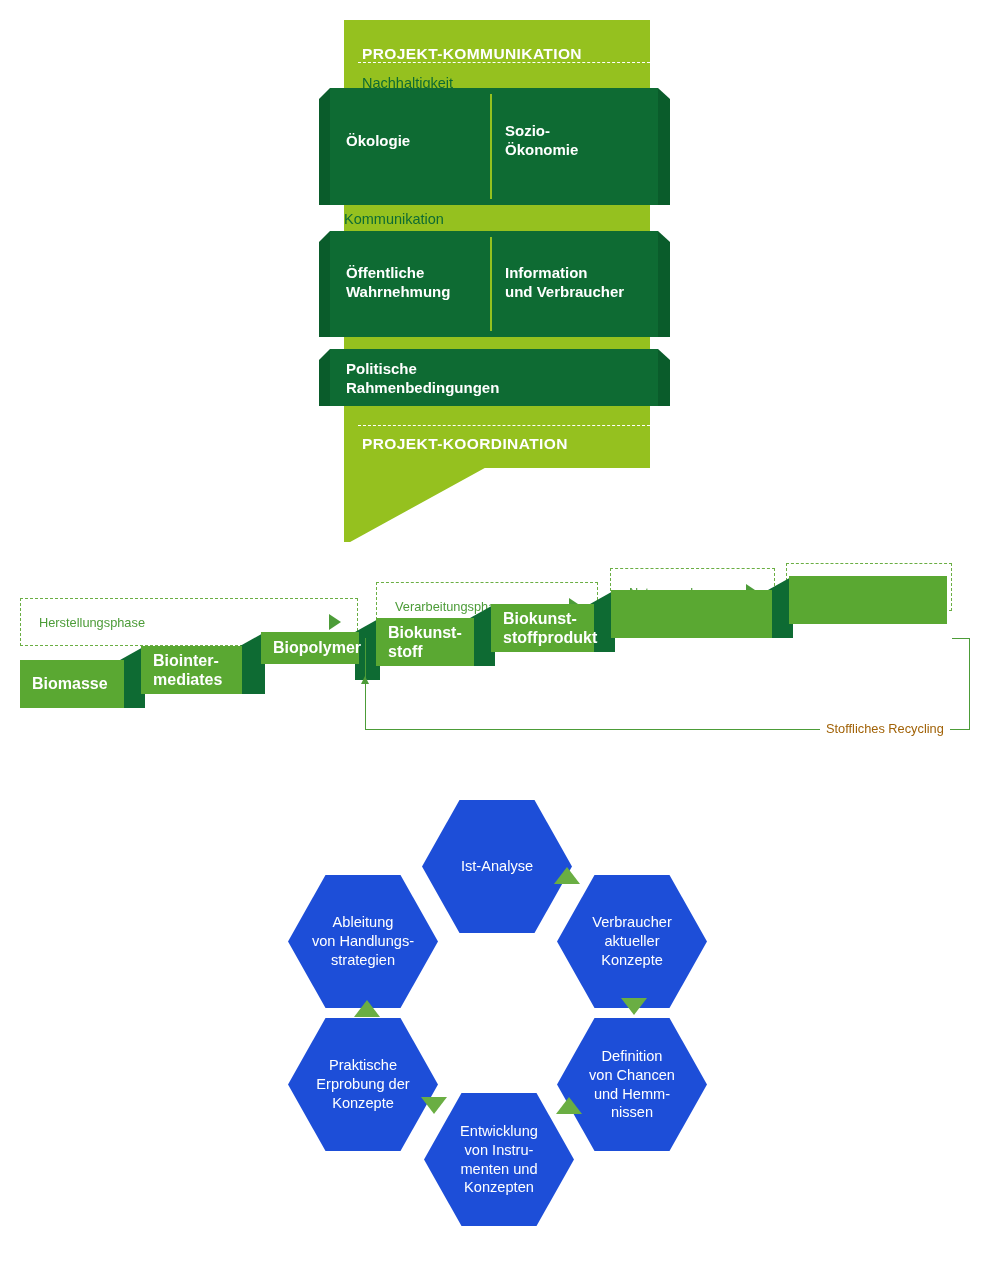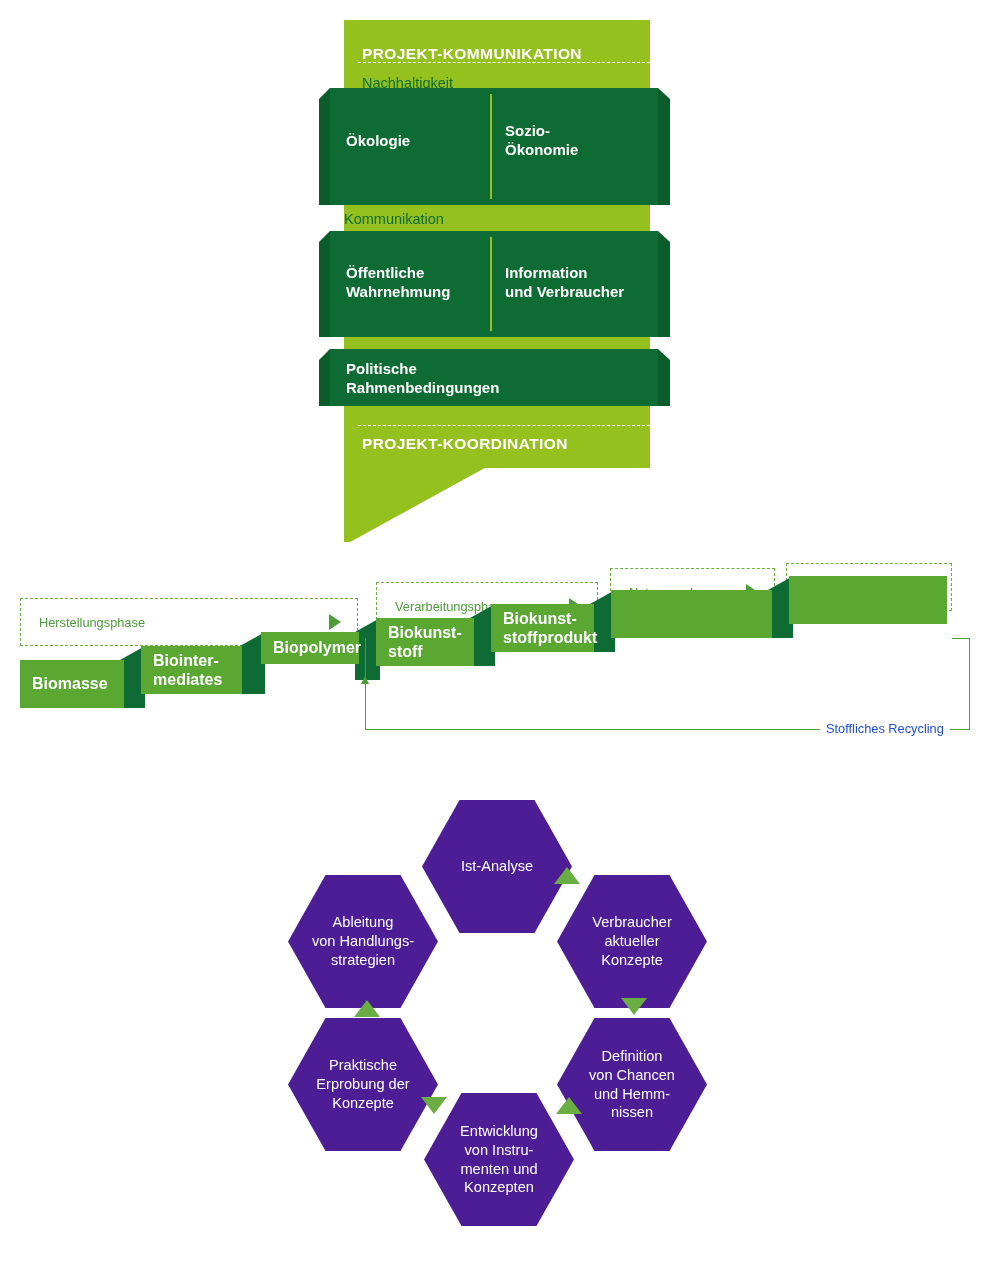--- a/index.html
+++ b/index.html
@@ -63,26 +63,26 @@
   .chainbar .ctxt{
     position:absolute;left:12px;top:50%;transform:translateY(-50%);
     color:#ffffff;font-weight:bold;font-size:16px;line-height:1.2;white-space:nowrap;
   }
   .recyc-line{position:absolute;border:1.5px solid #4C9C38;border-top:none;box-sizing:border-box;}
   .recyc-stub{position:absolute;border-top:1.5px solid #4C9C38;}
   .recyc-arrow{
     position:absolute;width:0;height:0;border-bottom:8px solid #4C9C38;
     border-left:4.5px solid transparent;border-right:4.5px solid transparent;
   }
-  .recyc-txt{position:absolute;color:#1d4ed8;font-size:12.8px;white-space:nowrap;}
+  .recyc-txt{position:absolute;color:#a16207;font-size:12.8px;white-space:nowrap;}
 
   
   #block-hex{position:absolute;left:0;top:775px;width:995px;height:488px;}
   .hex{
-    position:absolute;width:150px;height:133px;background:#4c1d95;
+    position:absolute;width:150px;height:133px;background:#1d4ed8;
     clip-path:polygon(25% 0,75% 0,100% 50%,75% 100%,25% 100%,0 50%);
     display:flex;align-items:center;justify-content:center;
   }
   .hex.center{background:#5AA832;width:156px;height:139px;}
   .hex .htxt{
     color:#ffffff;font-size:14.6px;line-height:1.3;text-align:center;
     padding:0 8px;white-space:pre-line;
   }
   .hex.center .htxt{font-weight:bold;font-size:15px;}
   .hextri{position:absolute;width:0;height:0;}

